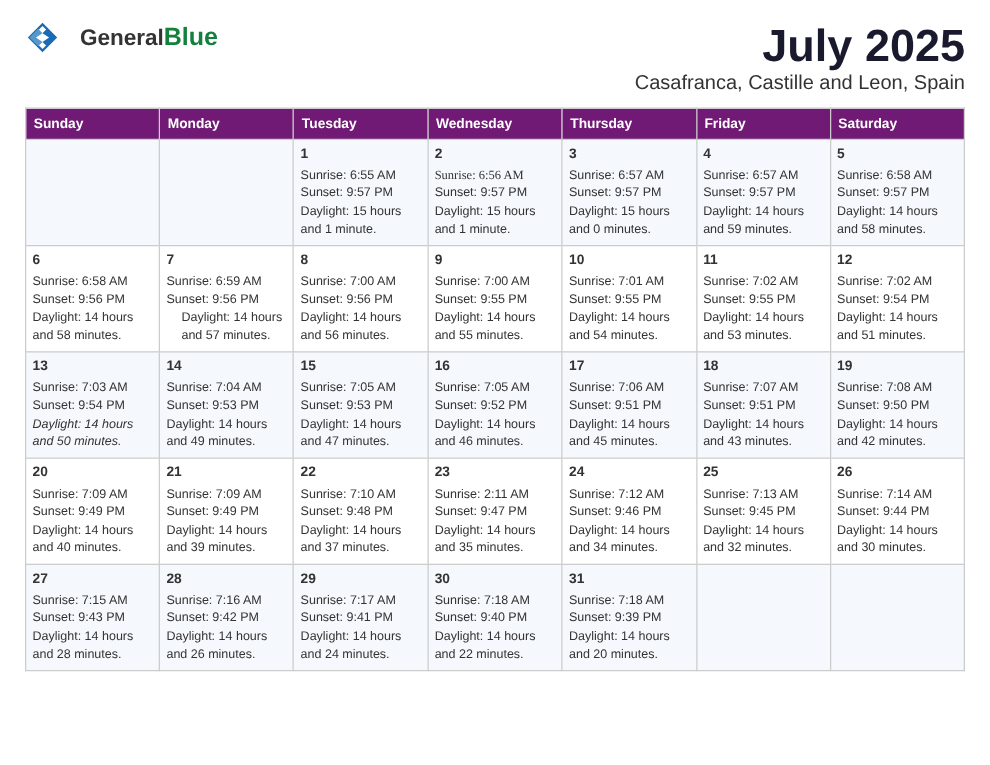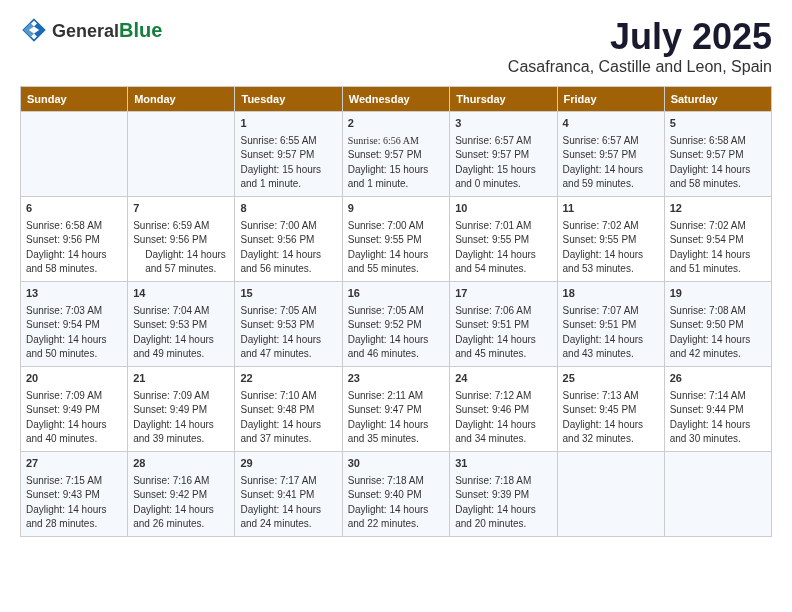--- a/index.html
+++ b/index.html
@@ -12,21 +12,21 @@
     }
     .header {
       display: flex;
       justify-content: space-between;
       align-items: flex-start;
       margin-bottom: 10px;
     }
     .logo {
       display: flex;
       align-items: center;
-      gap: 4px;
+      gap: 16px;
     }
     .logo-text-general {
       font-size: 18px;
       font-weight: bold;
       color: #333;
       line-height: 1.1;
     }
     .logo-text-blue {
       font-size: 20px;
       font-weight: bold;
@@ -48,21 +48,21 @@
     .location-title {
       font-size: 16px;
       color: #333;
     }
     table {
       width: 100%;
       border-collapse: collapse;
       font-size: 10.5px;
     }
     thead tr th {
-      background-color: #a16207;
+      background-color: #701a75;
       color: #fff;
       text-align: left;
       padding: 6px 6px;
       font-size: 11px;
       font-weight: bold;
       border: 1px solid #ccc;
     }
     tbody tr td {
       border: 1px solid #ccc;
       vertical-align: top;
@@ -201,21 +201,21 @@
           <span style="display: block;">Sunrise: 7:02 AM</span>
           <span style="display: block;">Sunset: 9:54 PM</span>
           <span style="display: block;">Daylight: 14 hours and 51 minutes.</span>
         </td>
       </tr>
       <tr>
         <td>
           <span class="day-number">13</span>
           <span style="display: block;">Sunrise: 7:03 AM</span>
           <span style="display: block;">Sunset: 9:54 PM</span>
-          <span style="display: block;">Daylight: 14 hours and 50 minutes.</span>
+          <span style="display: block; font-style: italic;">Daylight: 14 hours and 50 minutes.</span>
         </td>
         <td>
           <span class="day-number">14</span>
           <span style="display: block;">Sunrise: 7:04 AM</span>
           <span style="display: block;">Sunset: 9:53 PM</span>
           <span style="display: block;">Daylight: 14 hours and 49 minutes.</span>
         </td>
         <td>
           <span class="day-number">15</span>
           <span style="display: block;">Sunrise: 7:05 AM</span>

